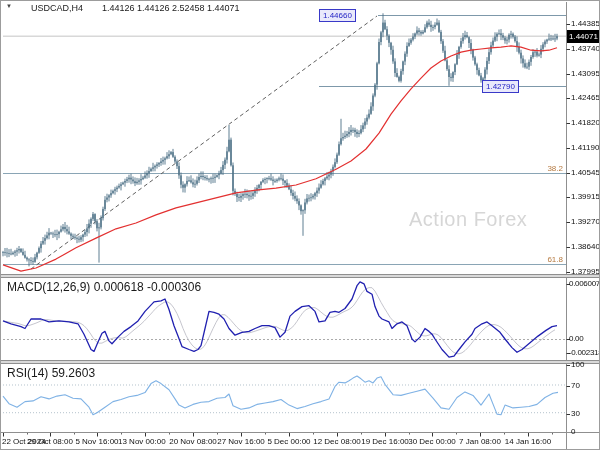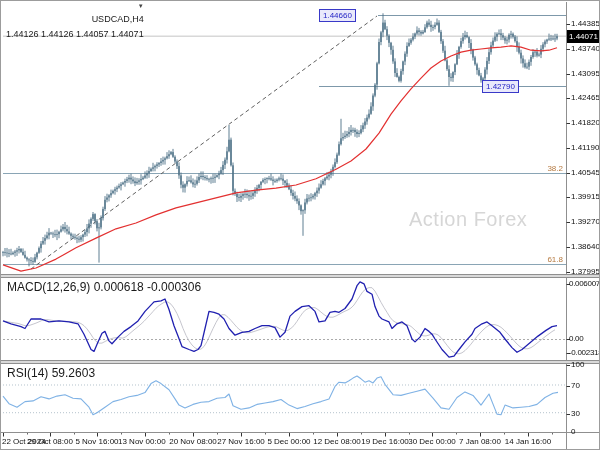--- a/index.html
+++ b/index.html
@@ -3,21 +3,21 @@
 <meta charset="utf-8">
 <style>
   html,body{margin:0;padding:0;background:#eee;}
   .term{position:relative;width:600px;height:450px;background:#fff;
         font-family:"Liberation Sans",sans-serif;overflow:hidden;
         border:1px solid #9c9c9c;box-sizing:border-box;}
   .watermark{position:absolute;z-index:1;left:408px;top:207px;font-size:20px;
              color:#d6d6d6;letter-spacing:.5px;}
   svg.cv{position:absolute;left:0;top:0;z-index:2;}
   .hdr{position:absolute;z-index:3;left:5px;top:2px;font-size:9px;color:#1a1a1a;
-       display:flex;gap:5px;align-items:flex-end;white-space:nowrap;flex-direction:column;}
+       display:flex;gap:19px;align-items:flex-start;white-space:nowrap;}
   .hdr .tri{font-size:6px;color:#444;}
   .plabel{position:absolute;z-index:3;font-size:12px;color:#1a1a1a;white-space:nowrap;}
   .al{position:absolute;font-size:8px;color:#111;z-index:3;white-space:nowrap;}
   .cur{position:absolute;left:566px;top:29px;width:33px;height:13px;background:#000;
        color:#fff;font-size:8px;line-height:13px;padding-left:2px;z-index:4;}
   .lvl{position:absolute;z-index:4;font-size:8px;height:11px;line-height:11px;
        padding:0 3px;border:1px solid #3939c8;background:#e9e9fb;color:#2424c4;
        white-space:nowrap;}
   .split{position:absolute;left:0;width:600px;height:2px;background:#d9d9d9;
          border-top:1px solid #8f8f8f;border-bottom:1px solid #8f8f8f;z-index:3;}
@@ -649,21 +649,21 @@
         <line x1="479.5" x2="479.5" y1="431" y2="435.5" stroke="#333" stroke-width="1"></line>
         <line x1="503.5" x2="503.5" y1="431" y2="433.5" stroke="#666" stroke-width="1"></line>
         <line x1="527.5" x2="527.5" y1="431" y2="435.5" stroke="#333" stroke-width="1"></line>
         <line x1="551.5" x2="551.5" y1="431" y2="433.5" stroke="#666" stroke-width="1"></line>
       </g>
     </svg>
 
   <div class="hdr">
     <span class="tri">▼</span>
     <span>USDCAD,H4</span>
-    <span>1.44126 1.44126 1.44057 1.44071</span>
+    <span>1.44126 1.44126 2.52458 1.44071</span>
   </div>
 
   <div class="plabel" style="left:6px;top:279px;">MACD(12,26,9) 0.000618 -0.000306</div>
   <div class="plabel" style="left:6px;top:365px;">RSI(14) 59.2603</div>
 
   <div class="lvl" id="resBox" style="left: 318px; top: 8px;">1.44660</div>
   <div class="lvl" id="supBox" style="left: 437px; top: 79px; margin-left: 44px;">1.42790</div>
 
   <div class="fib" id="fib0" style="top: 163px;">38.2</div>
   <div class="fib" id="fib1" style="top: 254px;">61.8</div>

